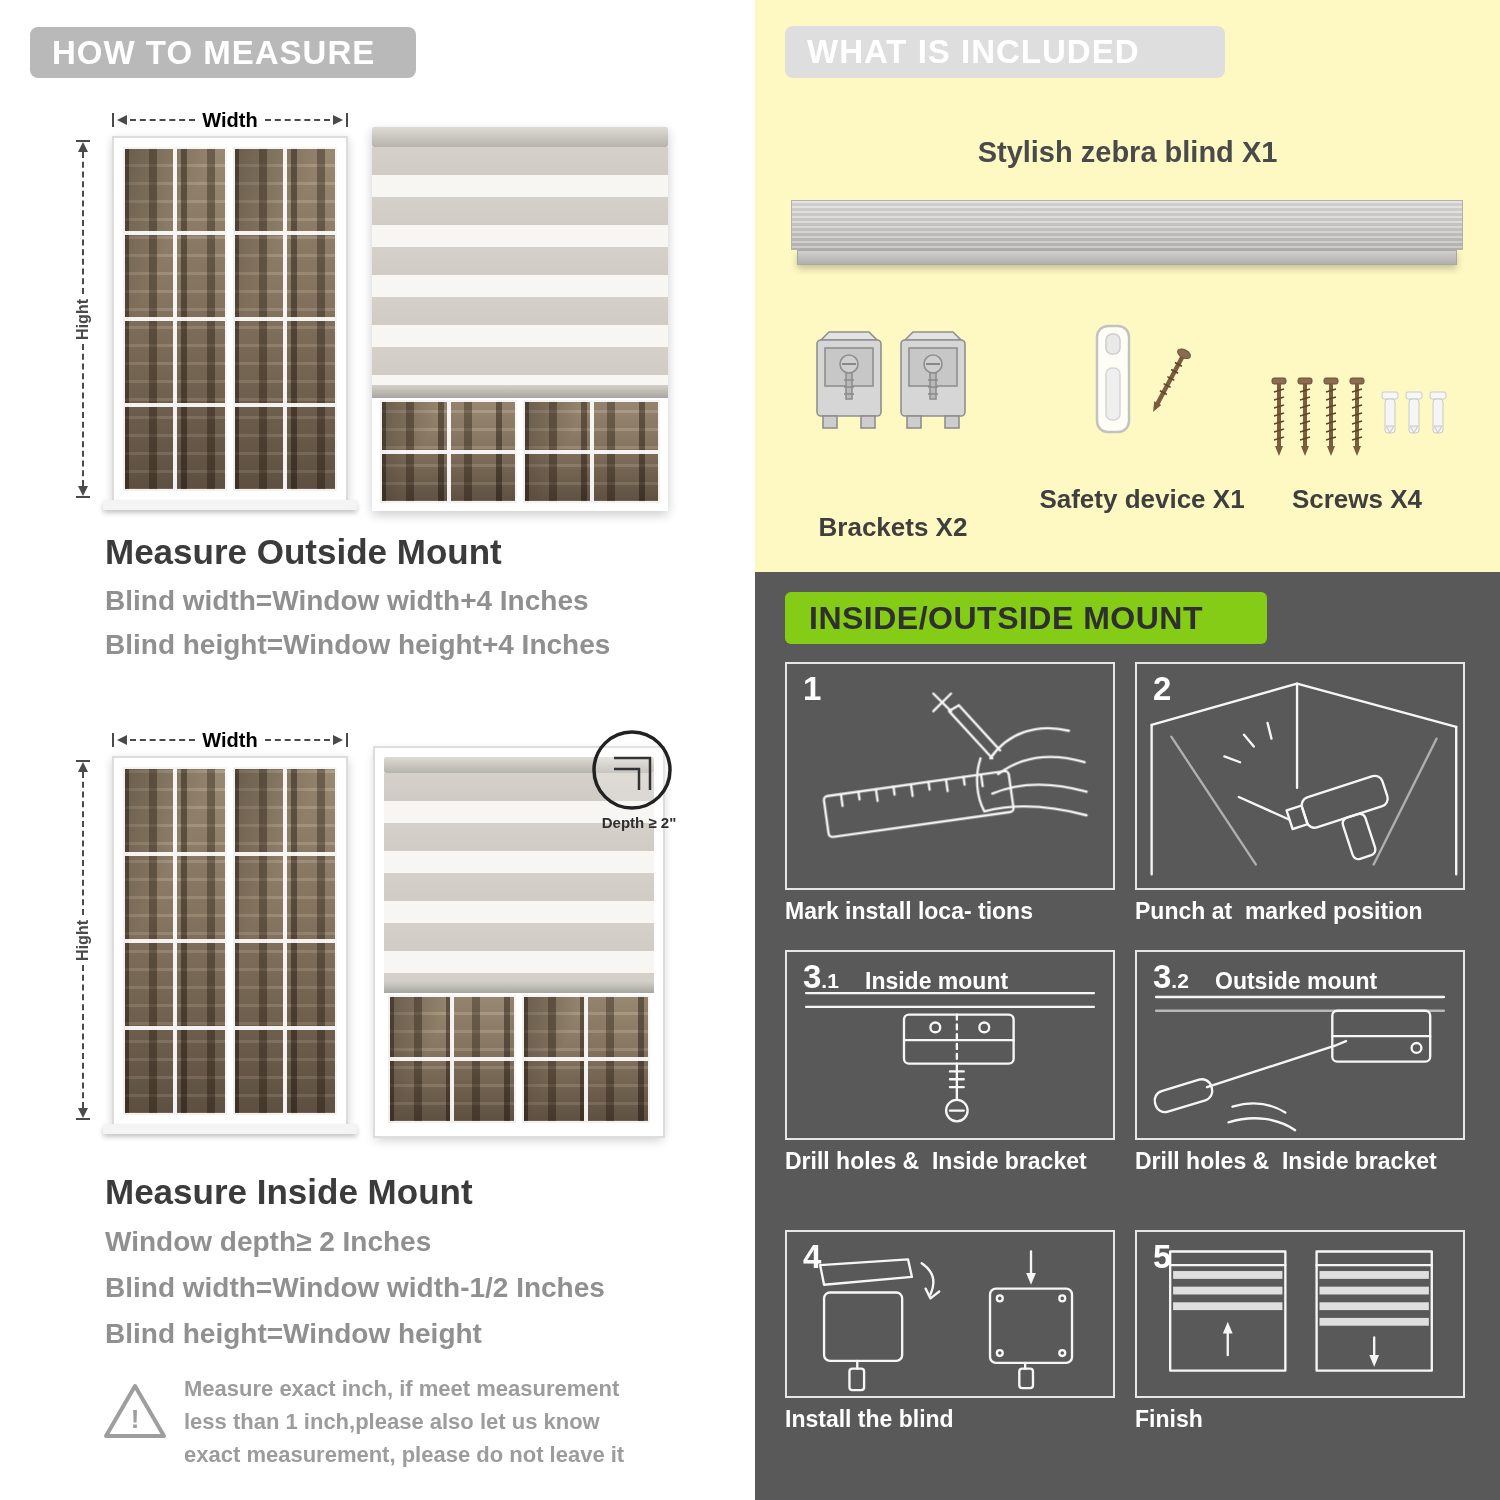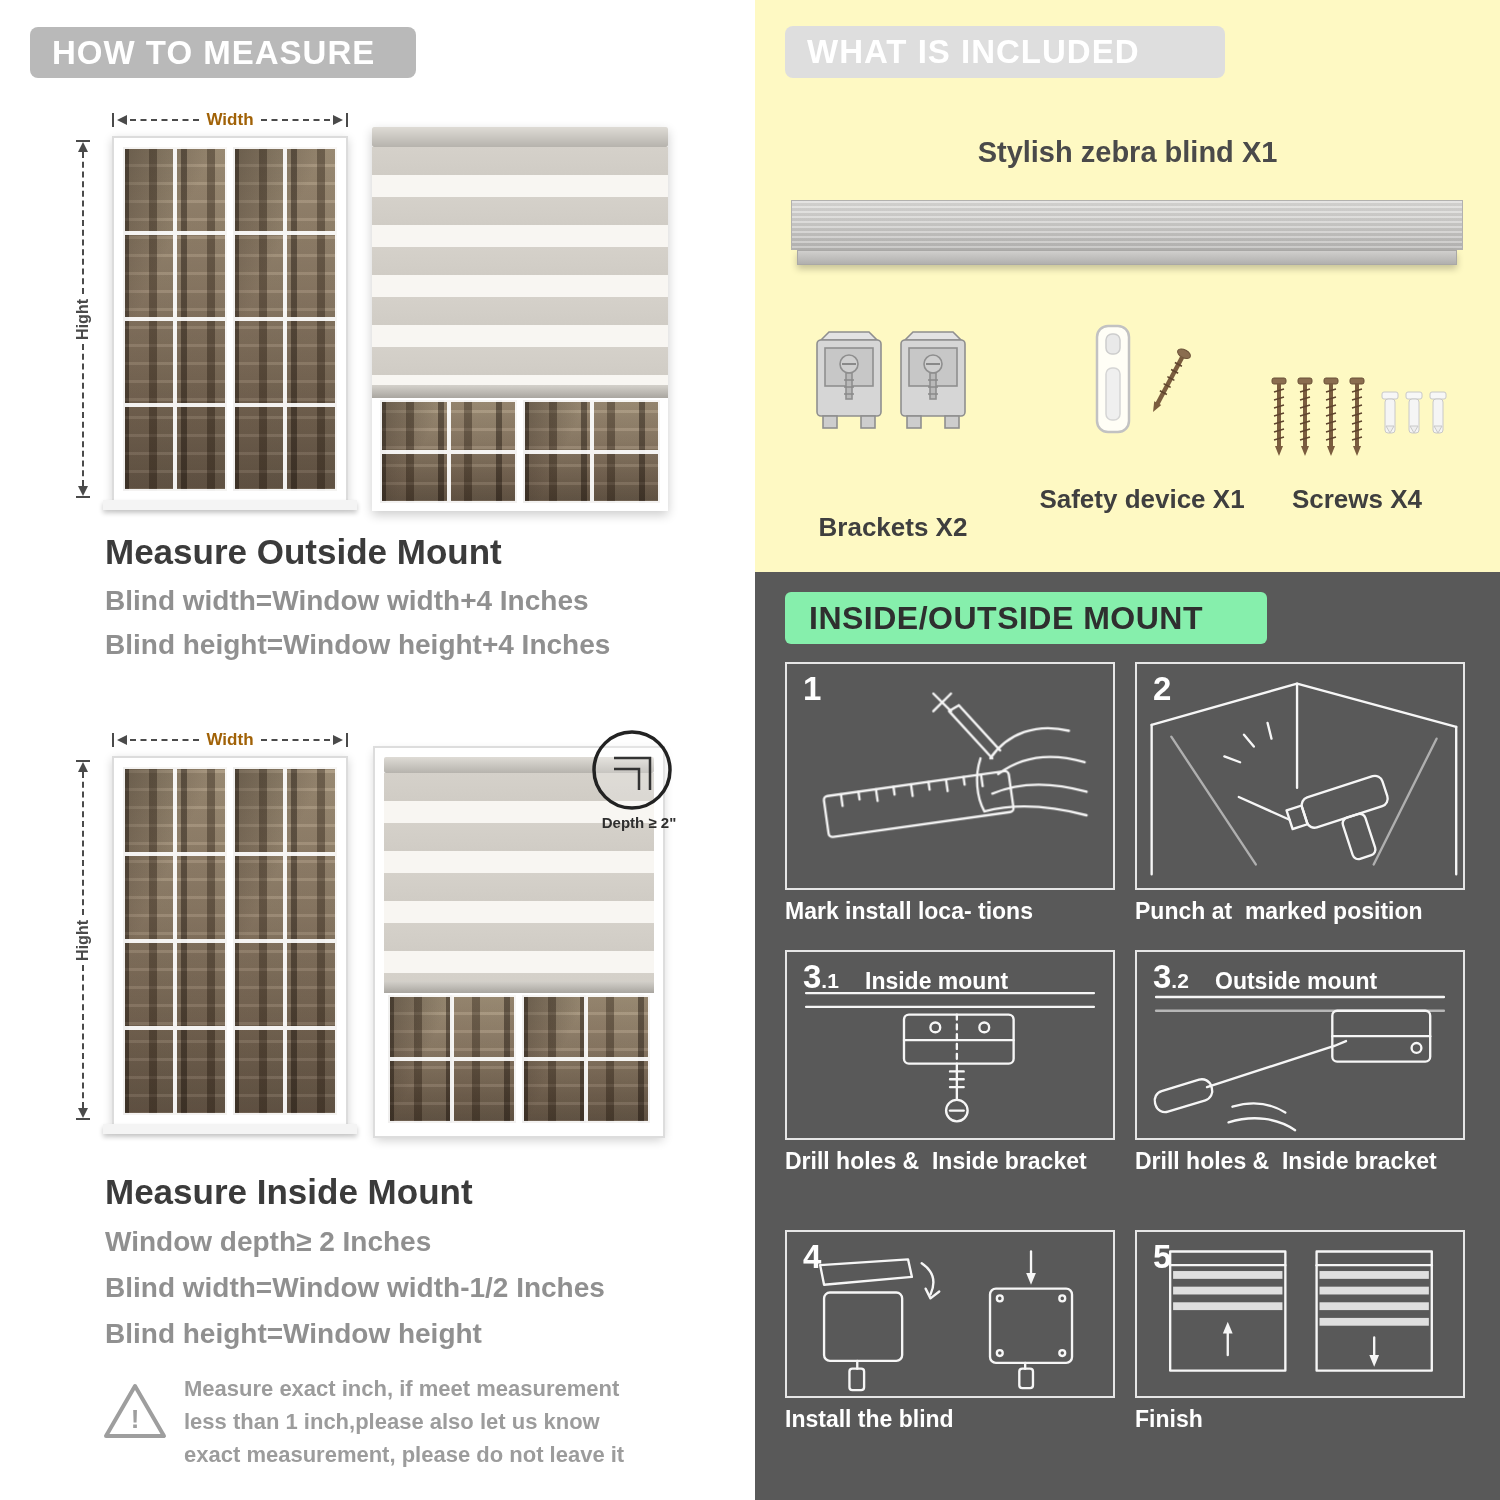--- a/index.html
+++ b/index.html
@@ -16,21 +16,21 @@
       repeating-linear-gradient(0deg, rgba(255,255,255,0.08) 0 3px, rgba(0,0,0,0.12) 3px 18px),
       linear-gradient(180deg,#a8987f 0%, #907f6a 40%, #6d5d4c 75%, #54473a 100%);
   }
   .abs{position:absolute;}
   
   .banner{position:absolute;display:flex;align-items:center;padding-left:22px;border-radius:8px;
     color:#fff;font-weight:bold;letter-spacing:1px;box-sizing:border-box;}
   
   .dim-h{position:absolute;display:flex;align-items:center;gap:3px;height:20px;}
   .dim-h .dash{flex:1;border-top:2px dashed #4a4a4a;height:0;}
-  .dim-h .dlabel{font-size:17px;font-weight:bold;color:#a16207;padding:0 4px;}
+  .dim-h .dlabel{font-size:20px;font-weight:bold;color:#000000;padding:0 4px;}
   .arr-l{width:0;height:0;border-top:5px solid transparent;border-bottom:5px solid transparent;border-right:10px solid #4a4a4a;}
   .arr-r{width:0;height:0;border-top:5px solid transparent;border-bottom:5px solid transparent;border-left:10px solid #4a4a4a;}
   .htick{width:2px;height:14px;background:#4a4a4a;}
   .dim-v{position:absolute;display:flex;flex-direction:column;align-items:center;width:22px;}
   .dim-v .vdash{flex:1;border-left:2px dashed #4a4a4a;width:0;}
   .dim-v .vlabel{writing-mode:vertical-rl;transform:rotate(180deg);font-size:16px;font-weight:bold;color:#4a4a4a;margin:5px 0;}
   .arr-up{width:0;height:0;border-left:5px solid transparent;border-right:5px solid transparent;border-bottom:10px solid #4a4a4a;}
   .arr-dn{width:0;height:0;border-left:5px solid transparent;border-right:5px solid transparent;border-top:10px solid #4a4a4a;}
   .vtick{height:2px;width:14px;background:#4a4a4a;}
   
@@ -59,21 +59,21 @@
   .panel-light{position:absolute;left:755px;top:0;width:745px;height:572px;background:#fef9c3;}
   .panel-dark{position:absolute;left:755px;top:572px;width:745px;height:928px;background:#595959;}
   .blind-label{position:absolute;left:0;right:0;text-align:center;font-size:29px;font-weight:bold;color:#4a4a4a;}
   .headrail{position:absolute;background:
       repeating-linear-gradient(180deg, rgba(255,255,255,0.25) 0 2px, rgba(0,0,0,0.05) 2px 5px),
       linear-gradient(180deg,#dcdbd9 0%,#cfcecc 45%,#bab9b7 100%);
     border:1px solid #b2b1af;box-sizing:border-box;}
   .headrail-lip{position:absolute;background:linear-gradient(180deg,#d0cfcd,#b1b0ae);border:1px solid #a9a8a6;
     box-shadow:0 4px 7px rgba(0,0,0,0.22);box-sizing:border-box;}
   .ilabel{position:absolute;font-weight:bold;font-size:26px;color:#3f3f3f;text-align:center;}
-  .mount-header{position:absolute;display:flex;align-items:center;padding-left:24px;background:#86efac;border-radius:6px;
+  .mount-header{position:absolute;display:flex;align-items:center;padding-left:24px;background:#84cc16;border-radius:6px;
     color:#2f2f2f;font-weight:bold;font-size:32px;letter-spacing:0.5px;box-sizing:border-box;}
   .step{position:absolute;border:2px solid rgba(255,255,255,0.85);box-sizing:border-box;}
   .step .art{position:absolute;left:0;top:0;width:100%;height:100%;}
   .stepnum{position:absolute;top:8px;left:16px;color:#fff;font-weight:bold;font-size:33px;display:flex;align-items:flex-end;line-height:1;}
   .stepnum .nsub{font-size:21px;padding-bottom:2px;}
   .steplabel{position:absolute;top:16px;left:78px;color:#fff;font-weight:bold;font-size:23px;}
   .cap{position:absolute;color:#fff;font-weight:bold;font-size:23px;white-space:pre-wrap;}
 </style>
 </head>
 <body>

